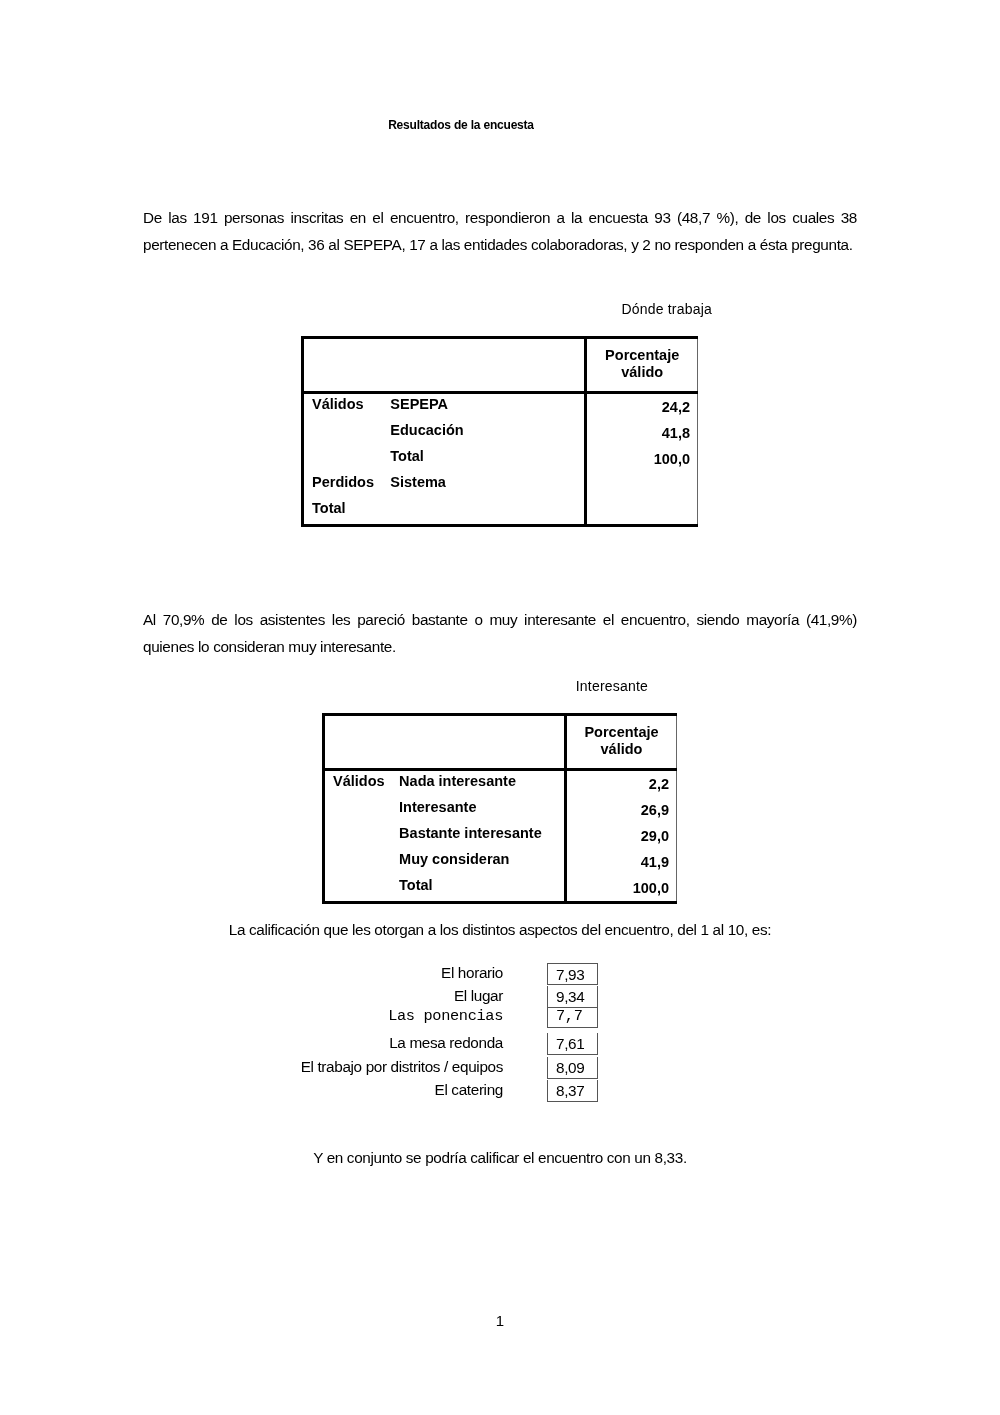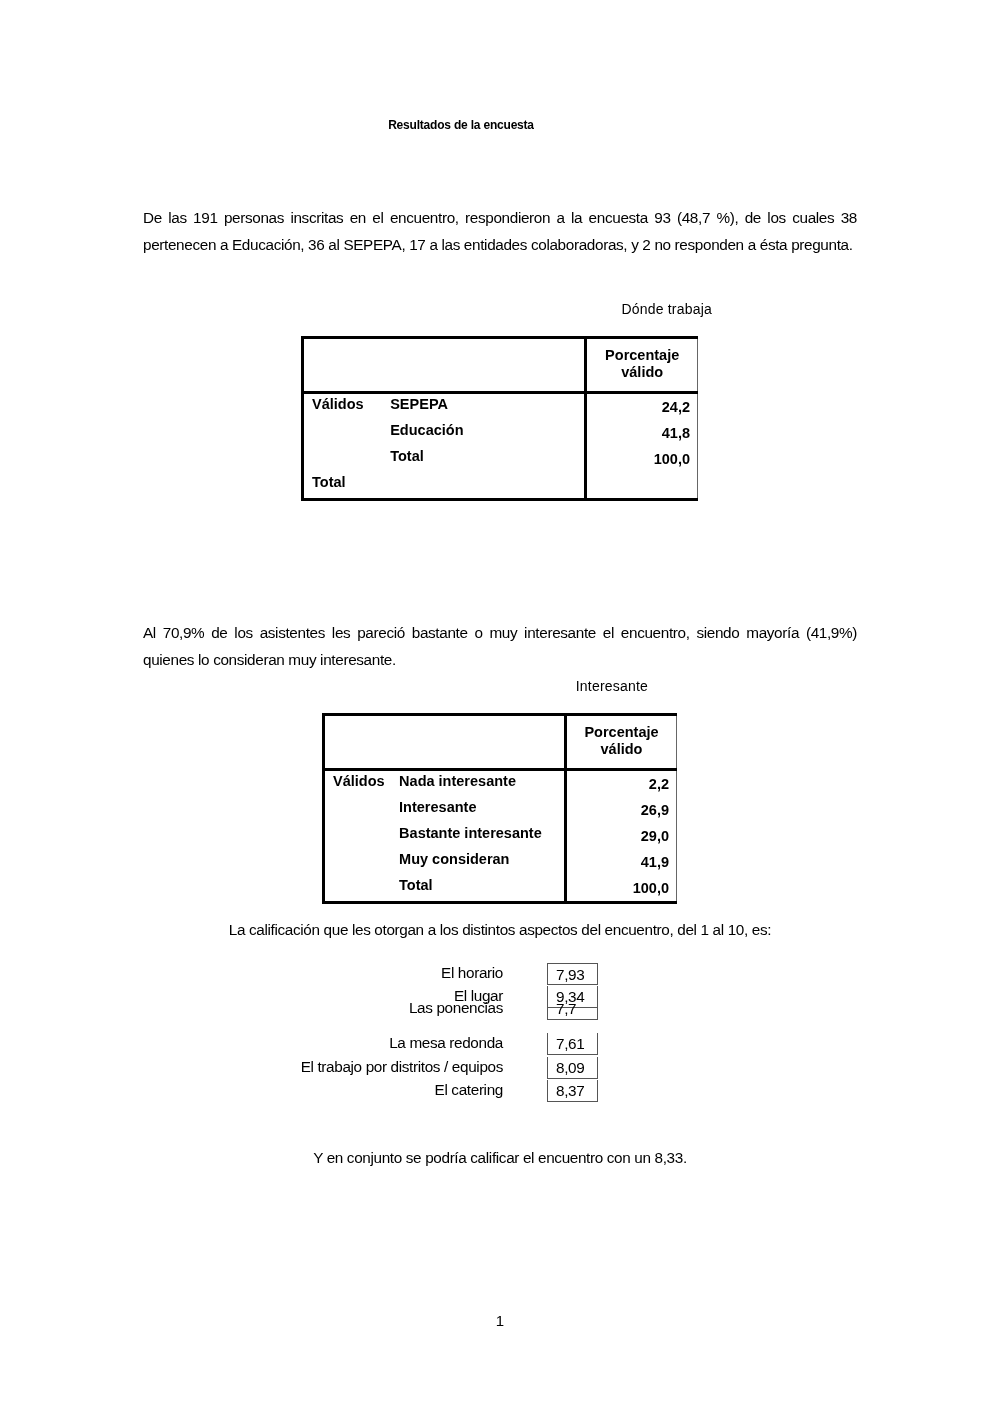--- a/index.html
+++ b/index.html
@@ -75,29 +75,34 @@
   <tr class="row">
     <td class="leftbox c1"></td>
     <td class="sepcol">Educación</td>
     <td class="num rightbox">41,8</td>
   </tr>
   <tr class="row">
     <td class="leftbox c1"></td>
     <td class="sepcol">Total</td>
     <td class="num rightbox">100,0</td>
   </tr>
+  <tr class="row">
+    <td class="leftbox c1">Perdidos</td>
+    <td class="sepcol">Sistema</td>
+    <td class="num rightbox"></td>
+  </tr>
   <tr class="row lastrow">
     <td class="leftbox c1">Total</td>
     <td class="sepcol"></td>
     <td class="num rightbox"></td>
   </tr>
 </tbody>
   </table>
 
-<div class="para last" style="top:620px;">Al 70,9% de los asistentes les pareció bastante o muy interesante el encuentro, siendo mayoría (41,9%) quienes lo consideran muy interesante.</div>
+<div class="para last" style="top:607px;">Al 70,9% de los asistentes les pareció bastante o muy interesante el encuentro, siendo mayoría (41,9%) quienes lo consideran muy interesante.</div>
 
 <div class="caption" style="left:322px; width:326px; top:678px;">Interesante</div>
 
 <table class="spss" style="left:322px; top:713px; width:355px;">
   <colgroup>
       <col style="width:76px">
       <col style="width:167px">
       <col style="width:112px">
     </colgroup>
   <tbody>
@@ -140,21 +145,21 @@
 
 <div class="ratings">
   <div class="rrow" style="top:0px;">
     <span class="rlabel">El horario</span>
     <span class="rval">7,93</span>
   </div>
   <div class="rrow" style="top:23.4px;">
     <span class="rlabel">El lugar</span>
     <span class="rval" style="border-top:none;">9,34</span>
   </div>
-  <div class="rrow" style="top:35px;">
+  <div class="rrow" style="top:43px;font-family:Liberation Mono, monospace;">
     <span class="rlabel">Las ponencias</span>
     <span class="rval" style="border-top:none;">7,7</span>
   </div>
   <div class="rrow" style="top:70.2px;">
     <span class="rlabel">La mesa redonda</span>
     <span class="rval" style="border-top:none;">7,61</span>
   </div>
   <div class="rrow" style="top:93.6px;">
     <span class="rlabel">El trabajo por distritos / equipos</span>
     <span class="rval" style="border-top:none;">8,09</span>

